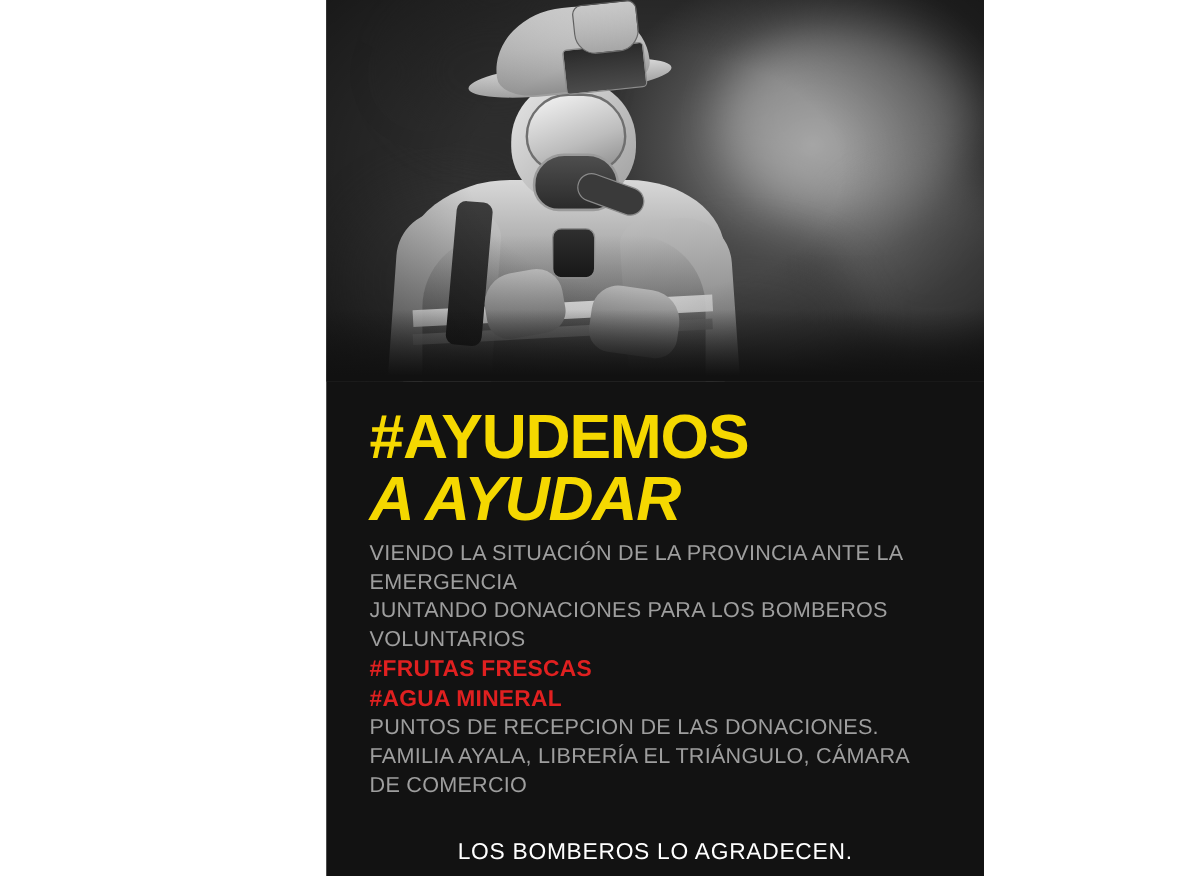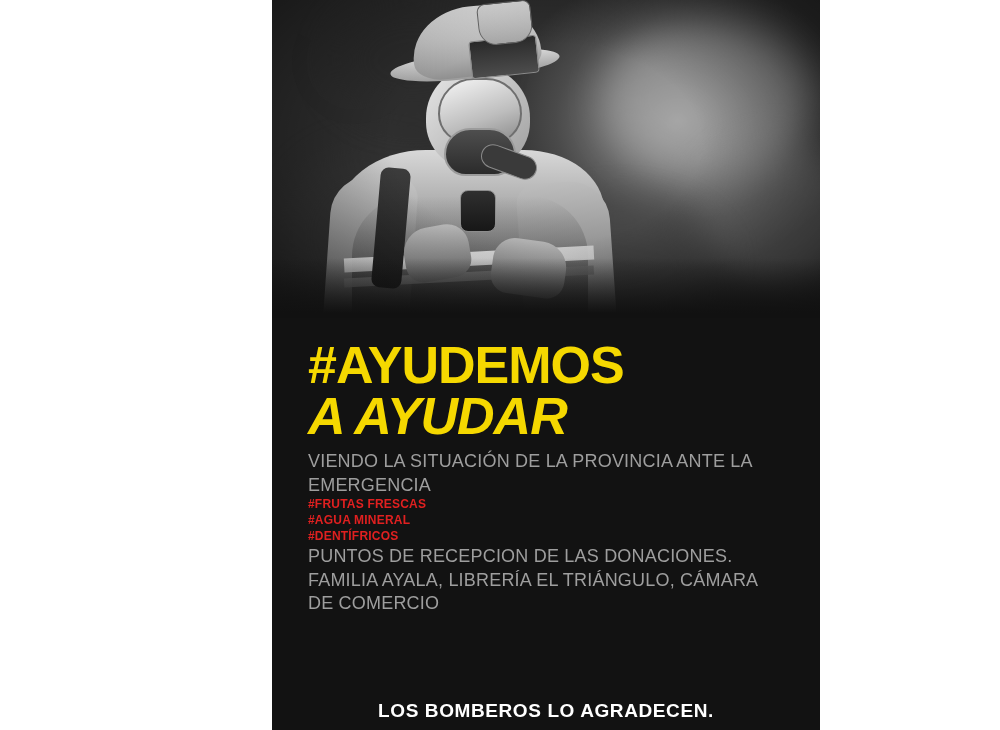--- a/index.html
+++ b/index.html
@@ -224,33 +224,33 @@
   .body-line {
     color: #9e9e9e;
     font-size: 18px;
     line-height: 1.32;
     letter-spacing: .2px;
     text-transform: uppercase;
     font-family: "Liberation Sans", sans-serif;
   }
   .item-line {
     color: #e02020;
-    font-size: 12px;
+    font-size: 19px;
     font-weight: bold;
     line-height: 1.32;
     letter-spacing: .2px;
     text-transform: uppercase;
   }
   .footer-line {
     position: absolute;
     left: 0; right: 0;
     bottom: 8px;
     text-align: center;
     color: #ffffff;
-    font-weight: bold;
+    font-weight: normal;
     font-size: 19px;
     letter-spacing: .6px;
     text-transform: uppercase;
   }
 </style>
 </head>
 <body>
 
 <div id="poster-canvas">
 
@@ -291,24 +291,24 @@
 
     <div id="text-area">
 
       <div class="headline">
         <span class="l1">#AYUDEMOS</span>
         <span class="l2">A AYUDAR</span>
       </div>
 
       <div class="body-block">
         <div class="body-line">VIENDO LA SITUACIÓN DE LA PROVINCIA ANTE LA EMERGENCIA</div>
+        <div class="body-line">JUNTANDO DONACIONES PARA LOS BOMBEROS VOLUNTARIOS</div>
 
         <div class="item-line">#FRUTAS FRESCAS</div>
         <div class="item-line">#AGUA MINERAL</div>
-        <div class="item-line">#DENTÍFRICOS</div>
 
         <div class="body-line">PUNTOS DE RECEPCION DE LAS DONACIONES.</div>
         <div class="body-line">FAMILIA AYALA, LIBRERÍA EL TRIÁNGULO, CÁMARA DE COMERCIO</div>
 
       </div>
 
       <div class="footer-line">LOS BOMBEROS LO AGRADECEN.</div>
     </div>
 
   </div>

